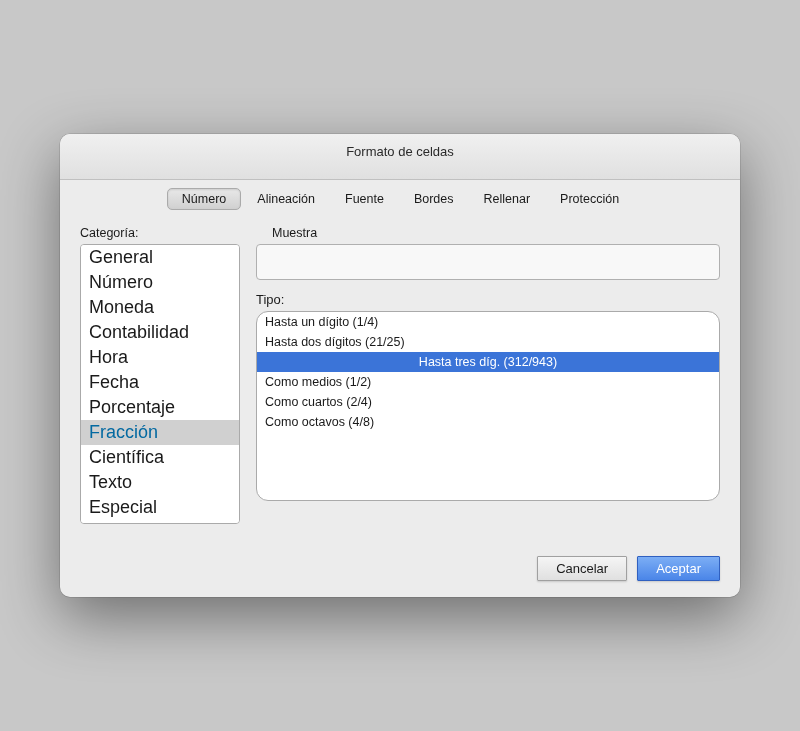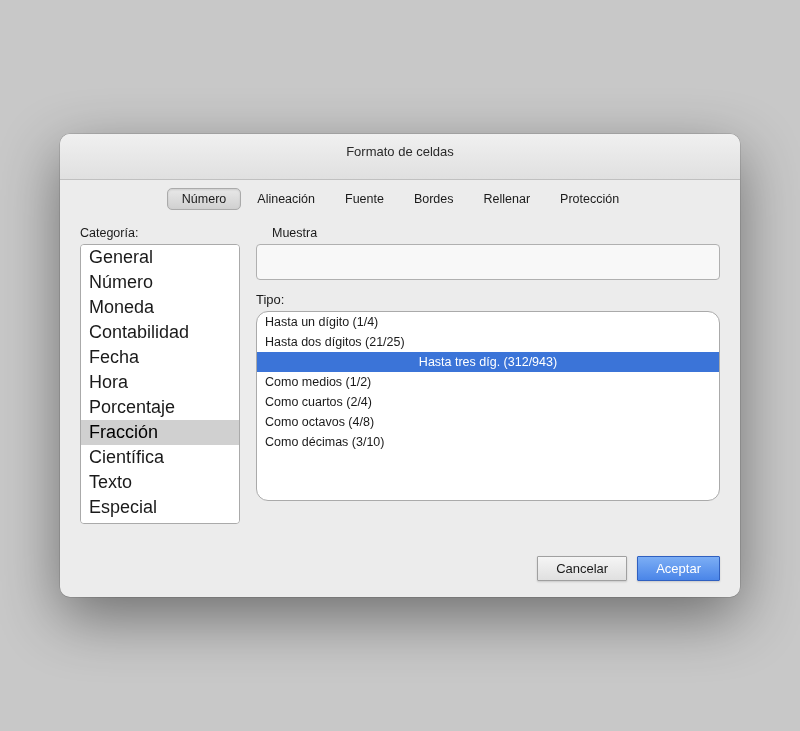--- a/index.html
+++ b/index.html
@@ -98,21 +98,21 @@
 
     .category-list li {
       padding: 2px 8px;
       font-size: 18px;
       cursor: pointer;
       white-space: nowrap;
     }
 
     .category-list li.selected {
       background: #d0d0d0;
-      color: #000000;
+      color: #0369a1;
     }
 
     .muestra-label {
       font-size: 12.5px;
       color: #1a1a1a;
       margin-bottom: 4px;
       margin-left: 16px;
     }
 
     .muestra-box {
@@ -197,22 +197,22 @@
 
   <div class="content">
     <div class="main-layout">
       <div class="left-panel">
         <div class="panel-label">Categoría:</div>
         <ul class="category-list">
           <li>General</li>
           <li>Número</li>
           <li>Moneda</li>
           <li>Contabilidad</li>
+          <li>Hora</li>
           <li>Fecha</li>
-          <li>Hora</li>
           <li>Porcentaje</li>
           <li class="selected">Fracción</li>
           <li>Científica</li>
           <li>Texto</li>
           <li>Especial</li>
           <li>Personalizada</li>
         </ul>
       </div>
 
       <div class="right-panel">
@@ -220,21 +220,20 @@
         <div class="muestra-box"></div>
 
         <div class="tipo-label">Tipo:</div>
         <ul class="tipo-list">
           <li>Hasta un dígito (1/4)</li>
           <li>Hasta dos dígitos (21/25)</li>
           <li class="selected">Hasta tres díg. (312/943)</li>
           <li>Como medios (1/2)</li>
           <li>Como cuartos (2/4)</li>
           <li>Como octavos (4/8)</li>
-          <li>Como décimas (3/10)</li>
         </ul>
       </div>
     </div>
   </div>
 
   <div class="footer">
     <button class="btn">Cancelar</button>
     <button class="btn primary">Aceptar</button>
   </div>
 </div>

